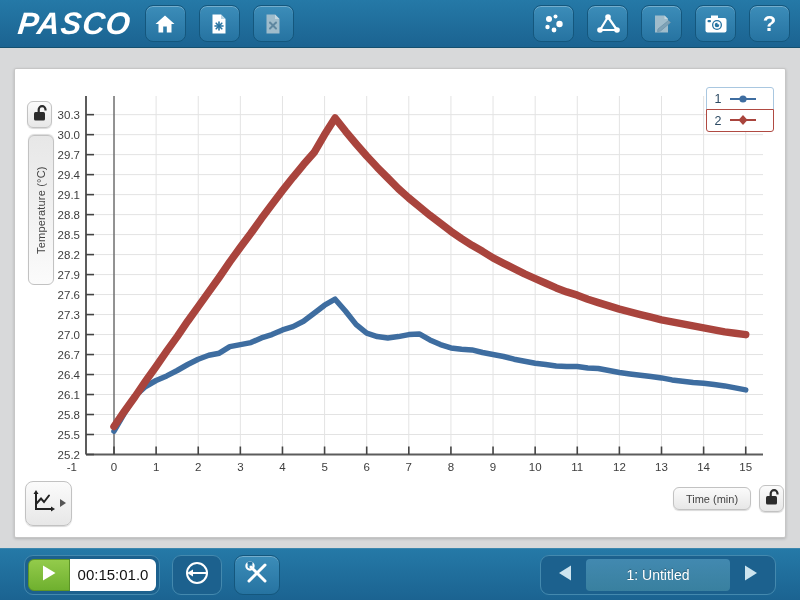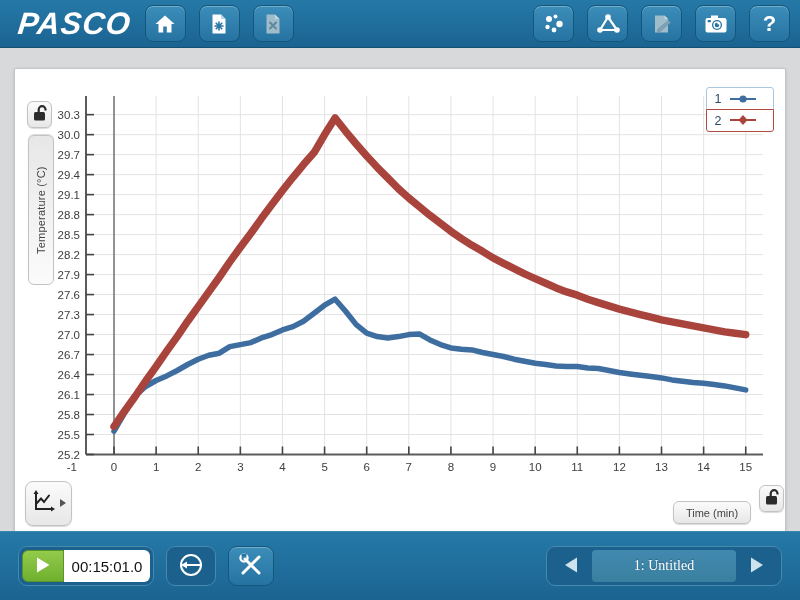--- a/index.html
+++ b/index.html
@@ -3,21 +3,21 @@
 <meta charset="utf-8">
 <style>
   * { margin:0; padding:0; box-sizing:border-box; }
   html,body { width:800px; height:600px; overflow:hidden; }
   body { font-family:"Liberation Sans", sans-serif; background:#d8d9da; position:relative; }
 
   
   .bar { position:absolute; left:0; width:800px; background:linear-gradient(#2579a7,#1b6391);
          display:flex; align-items:center; }
   .bar.top { top:0; height:48px; border-bottom:1px solid #14506f; padding:0 10px; }
-  .bar.bottom { bottom:0; height:69px; border-top:1px solid #3c87ae; padding:0 18px; }
+  .bar.bottom { bottom:0; height:52px; border-top:1px solid #3c87ae; padding:0 24px; }
 
   .logo { color:#fff; font-size:31px; font-weight:bold; font-style:italic;
           letter-spacing:1px; transform:skewX(-6deg); margin:0 14px 0 8px; user-select:none; }
 
   .tbtn { width:41px; height:37px; border-radius:8px; border:1px solid #14577d;
           background:linear-gradient(#3c8db9,#2673a1); display:flex; align-items:center;
           justify-content:center; box-shadow:inset 0 1px 0 rgba(255,255,255,.3);
           cursor:pointer; flex:0 0 auto; }
   .tbtn + .tbtn { margin-left:13px; }
   .tbtn.disabled { cursor:default; }
@@ -32,21 +32,21 @@
   .panel svg.chart { position:absolute; left:0; top:0; }
 
   .gbtn { position:absolute; background:linear-gradient(#fbfbfb,#e7e7e7);
           border:1px solid #c2c2c2; border-radius:6px; color:#333;
           display:flex; align-items:center; justify-content:center;
           box-shadow:0 1px 1px rgba(0,0,0,.15); cursor:pointer; font-family:inherit; }
   .ylock { left:12px; top:32px; width:25px; height:27px; }
   .ylabel-btn { left:13px; top:66px; width:26px; height:150px; font-size:11px;
                 writing-mode:vertical-rl; transform:rotate(180deg); color:#444;
                 letter-spacing:.2px; }
-  .xlabel-btn { left:658px; top:432px; width:78px; height:23px; font-size:11px; color:#444; }
+  .xlabel-btn { left:658px; top:418px; width:78px; height:23px; font-size:11px; color:#444; }
   .xlock { left:744px; top:416px; width:25px; height:27px; }
   .gtools { left:10px; top:412px; width:47px; height:45px; border-radius:8px; gap:3px; }
 
   
   .legend { position:absolute; left:691px; top:18px; width:68px; }
   .leg-row { display:flex; align-items:center; gap:7px; background:#fff;
              border:1px solid; padding:2px 7px; height:23px; cursor:pointer; }
   .leg-row .num { font-size:12.5px; color:#2c4a63; width:8px; text-align:center; }
 
   
@@ -60,21 +60,21 @@
            align-items:center; justify-content:center; font-size:15px; color:#111; }
   .samplefield { padding:0 12px; background:#fff; border-radius:6px 0 0 6px;
                  display:flex; align-items:center; font-size:15px; color:#111; }
   .samplebtn { width:42px; border-radius:0 6px 6px 0; background:transparent;
                border:none; display:flex; align-items:center; justify-content:center;
                cursor:pointer; }
   .toolsbtn { margin-left:12px; width:46px; height:40px; border-radius:9px;
               border:1px solid #14577d; background:linear-gradient(#3c8db9,#2673a1);
               box-shadow:inset 0 1px 0 rgba(255,255,255,.3);
               display:flex; align-items:center; justify-content:center; cursor:pointer; }
-  .pagenav { width:236px;font-family:Liberation Serif, serif; }
+  .pagenav { width:236px; }
   .navarrow { width:42px; background:transparent; border:none; display:flex;
               align-items:center; justify-content:center; cursor:pointer; }
   .pagefield { flex:1; background:linear-gradient(#4289b0,#39809f); border-radius:4px;
                display:flex; align-items:center; justify-content:center;
                color:#fff; font-size:14px; text-shadow:0 -1px 1px rgba(0,0,0,.3); }
 </style>
 </head>
 <body>
 
 <header class="bar top">

